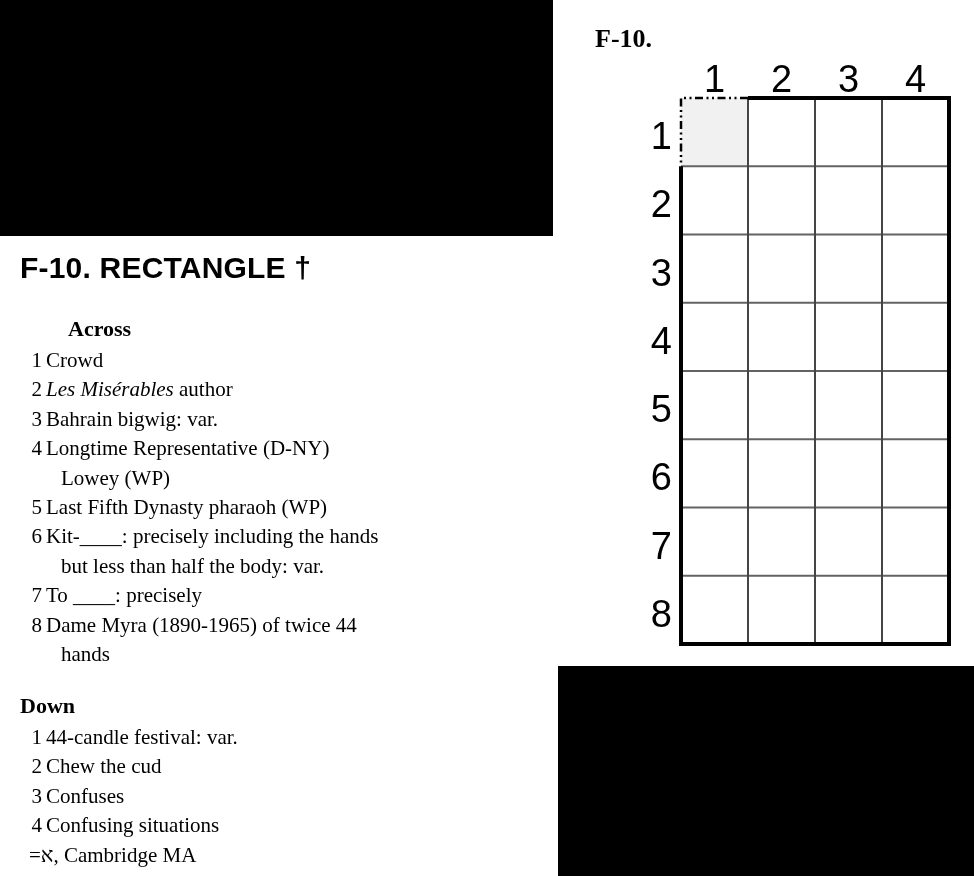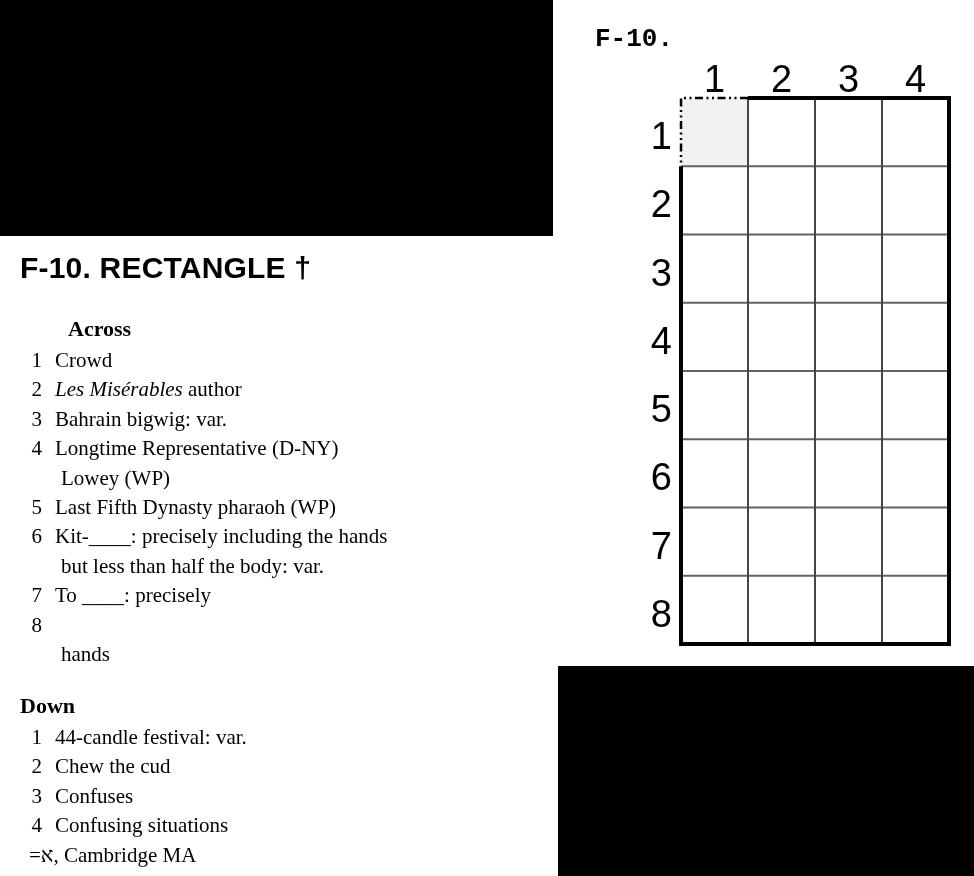--- a/index.html
+++ b/index.html
@@ -23,31 +23,31 @@
     white-space:nowrap;
   }
   #across-header { top:318px;margin-left:48px; }
   #down-header   { top:695px; }
 
   .clues { position:absolute; left:20px; font-size:21px; line-height:29.4px; }
   #across-clues { top:346px; }
   #down-clues   { top:723px; }
   .clue-line { display:flex; white-space:nowrap; }
   .clue-num  { flex:0 0 22px; width:22px; text-align:right; }
-  .clue-text { margin-left:13px; }
+  .clue-text { margin-left:4px; }
   .clue-text.cont { margin-left:19px; }
 
   #footer-note {
     position:absolute; left:20px; top:841px;
     font-size:21px; line-height:29.4px; white-space:nowrap;margin-left:9px;
   }
 
   #grid-label {
     position:absolute; left:595px; top:26px;
-    font-family:Liberation Mono, monospace; font-weight:bold;
+    font-family:Liberation Serif, serif; font-weight:bold;
     font-size:26px; line-height:1;text-align:right;
   }
   #col-labels {
     position:absolute; left:681px; top:60px; width:268px; height:40px;
     display:flex; font-family:"Liberation Sans", sans-serif;
     font-size:38px; line-height:38px;
   }
   .col-label { flex:1; text-align:center; }
   .row-label {
     position:absolute; left:600px; width:72px; text-align:right;
@@ -97,20 +97,21 @@
     <div class="clue-line">
       <span class="clue-num"></span>
       <span class="clue-text cont"><span>but less than half the body: var.</span></span>
     </div>
     <div class="clue-line">
       <span class="clue-num">7</span>
       <span class="clue-text"><span>To ____: precisely</span></span>
     </div>
     <div class="clue-line">
       <span class="clue-num">8</span>
+      <span class="clue-text"><span>Dame Myra (1890-1965) of twice 44</span></span>
     </div>
     <div class="clue-line">
       <span class="clue-num"></span>
       <span class="clue-text cont"><span>hands</span></span>
     </div>
   </div>
 
 <div id="down-header" class="section-header">Down</div>
 <div id="down-clues" class="clues">
     <div class="clue-line">

